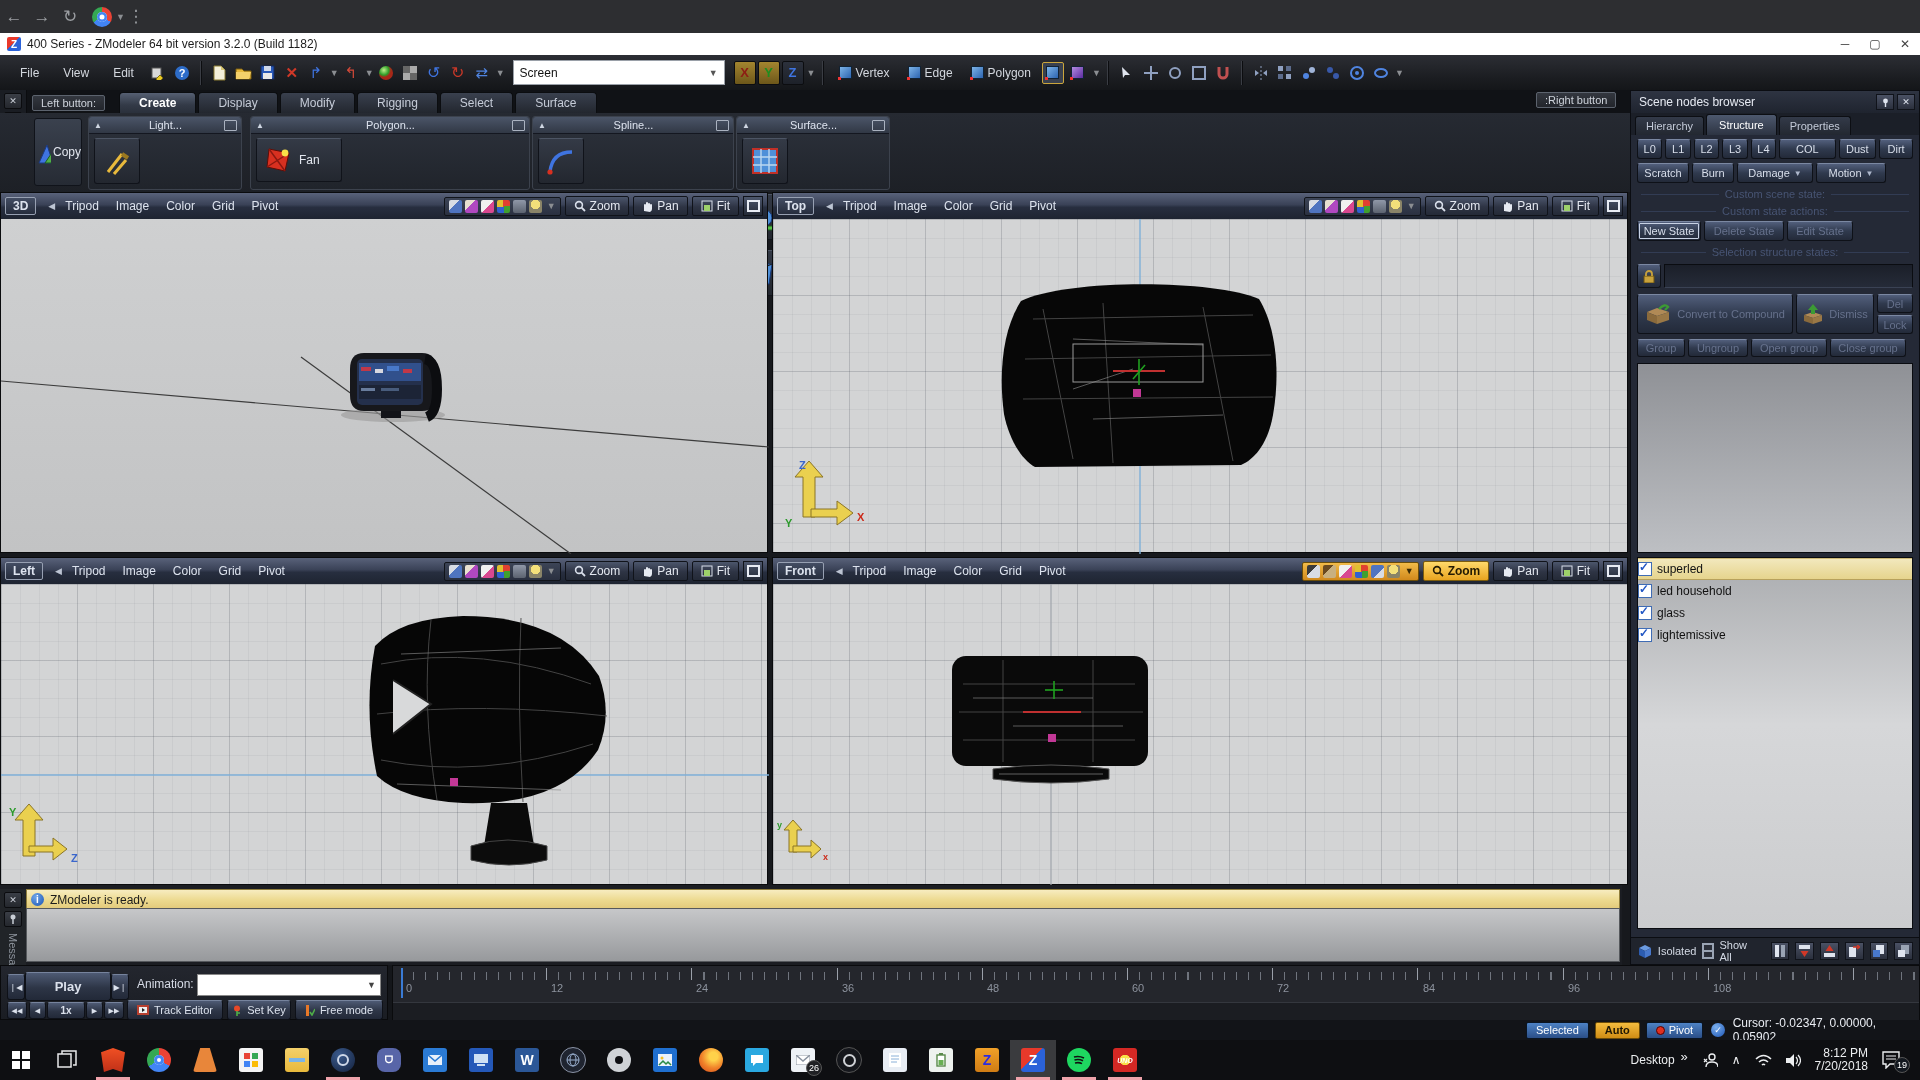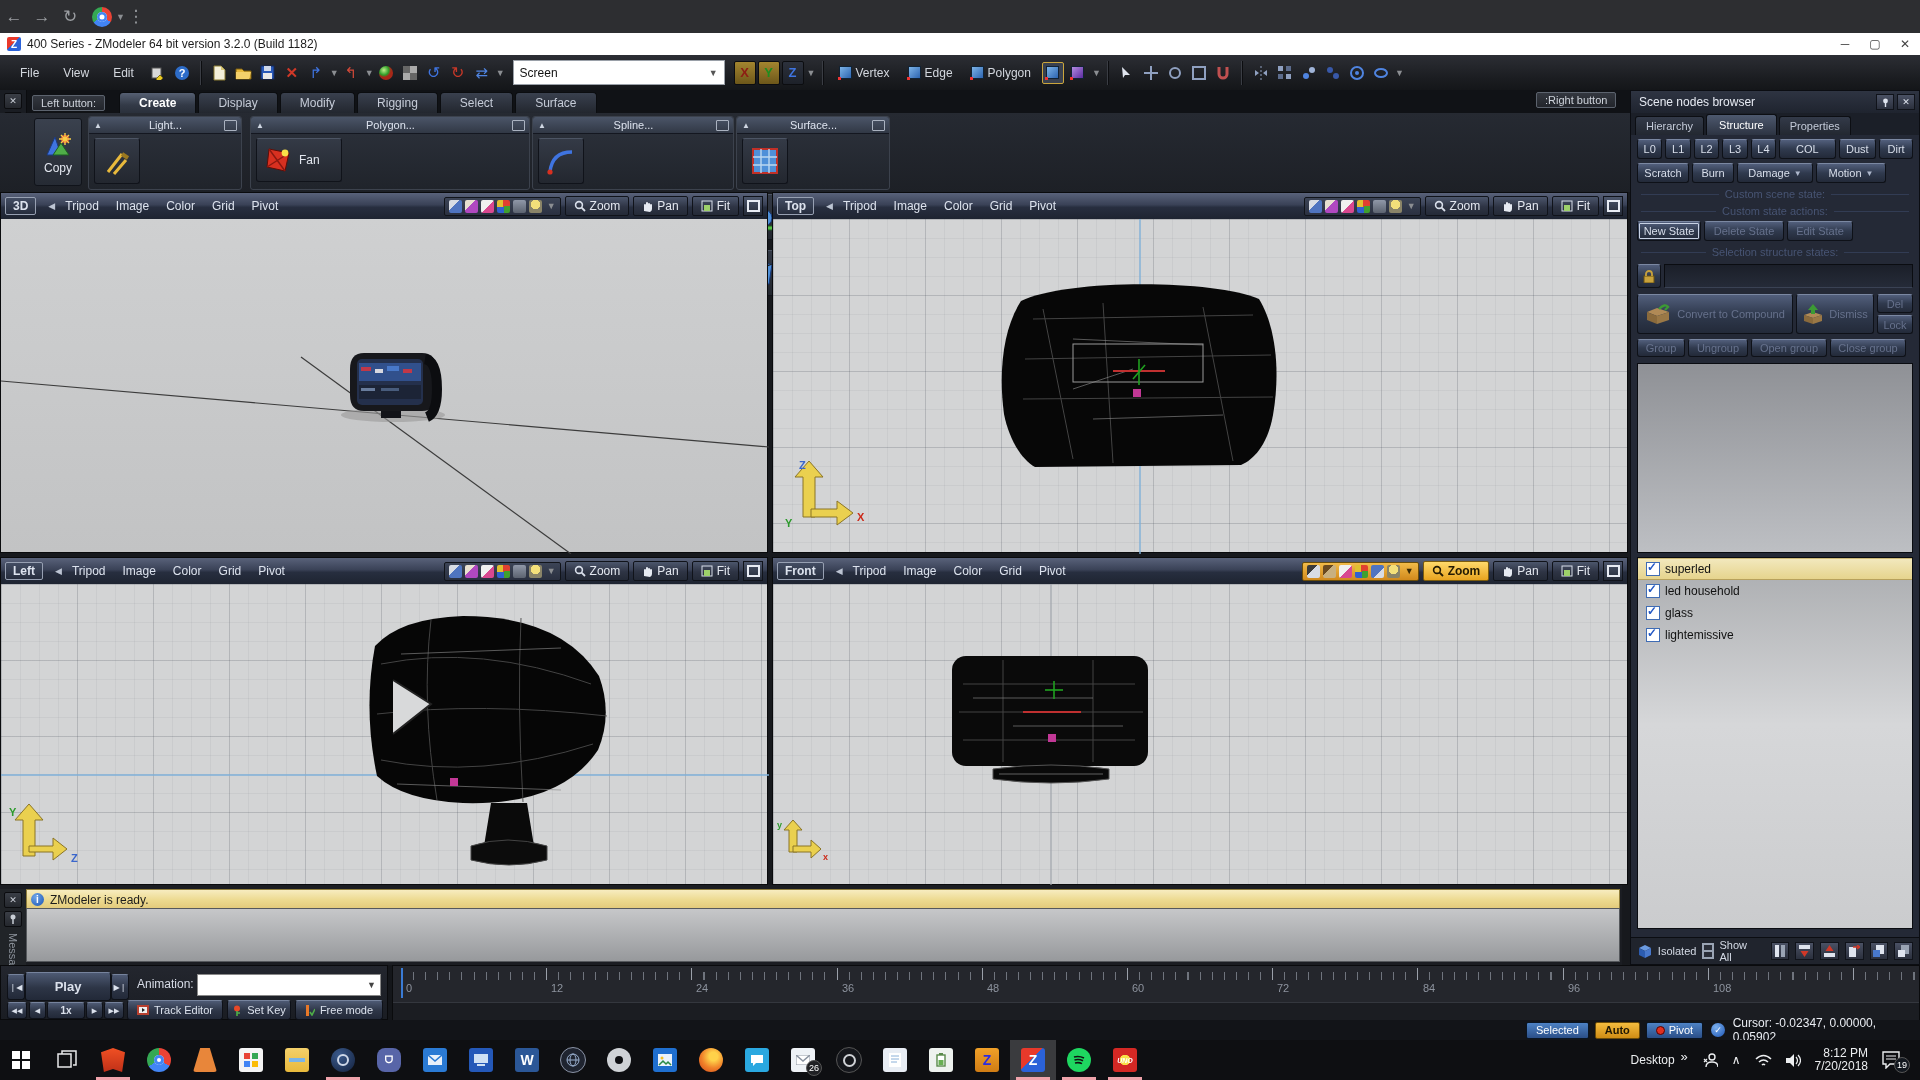--- a/index.html
+++ b/index.html
@@ -52,21 +52,21 @@
   .pal-group{position:absolute;top:3px;height:72px;border:1px solid #3c424d;border-radius:3px;background:linear-gradient(#2d323c,#20242b);}
   .pal-head{height:16px;display:flex;align-items:center;background:linear-gradient(#4b5568,#313845);border-bottom:1px solid #141720;border-radius:3px 3px 0 0;color:#dde3ee;font-size:11px;}
   .pal-head .tri{font-size:8px;color:#cfd6e2;margin:0 5px;}
   .pal-head .title{flex:1;text-align:center;}
   .pal-head .pop{width:11px;height:9px;border:1px solid #aab2c0;margin-right:4px;border-radius:1px;}
   .pal-body{display:flex;gap:10px;padding:4px 5px;flex-direction:column;}
   .pal-btn{width:44px;height:44px;background:linear-gradient(#343a46,#23272f);border:1px solid #10131a;border-top-color:#4d5564;border-radius:3px;display:flex;align-items:center;justify-content:center;position:relative;}
   .pal-btn.wide{width:86px;justify-content:flex-start;gap:6px;padding-left:6px;box-sizing:border-box;}
   .pal-btn .lbl{color:#e2e6ee;font-size:12px;}
   .corner-pop{position:absolute;right:2px;top:2px;width:9px;height:8px;border:1px solid #9aa4b4;border-radius:1px;}
-  #copy-btn{position:absolute;left:34px;top:5px;width:46px;height:66px;background:linear-gradient(#3a414e,#262b34);border:1px solid #10131a;border-radius:3px;display:flex;flex-direction:column;align-items:center;justify-content:center;gap:2px;color:#e2e6ee;font-size:12px;}
+  #copy-btn{position:absolute;left:34px;top:5px;width:46px;height:66px;background:linear-gradient(#3a414e,#262b34);border:1px solid #10131a;border-radius:3px;display:flex;align-items:center;justify-content:center;gap:2px;color:#e2e6ee;font-size:12px;}
 
   
   .viewport{position:absolute;border:1px solid #0a0b0d;box-sizing:border-box;}
   .vp-header{height:26px;background:linear-gradient(#59627a,#3a4257 45%,#272e3f 55%,#1e2431);display:flex;align-items:center;color:#dde3ee;font-size:12px;border-bottom:1px solid #090a0d;}
   .vp-name{margin-left:4px;padding:1px 7px;border:1px solid #97a0b2;background:linear-gradient(#434d63,#262d3d);font-weight:bold;border-radius:2px;}
   .vp-arrow{font-size:9px;color:#bcc4d2;margin:0 10px 0 12px;}
   .vp-menu{display:flex;gap:17px;}
   .vp-right{margin-left:auto;display:flex;align-items:center;gap:4px;margin-right:4px;}
   .mini-strip{display:flex;align-items:center;gap:3px;padding:2px 4px;border:1px solid #11141a;border-radius:2px;background:linear-gradient(#3c4welcome,#2a3040);background:linear-gradient(#3c4456,#2a3040);}
   .mini-strip.hot{background:linear-gradient(#f2bb49,#d1891c);border-color:#6b4d08;}
@@ -94,21 +94,21 @@
   .sp-row{display:flex;gap:3px;margin:4px 6px 0;}
   .zbtn{background:linear-gradient(#525f7c,#303a4e 50%,#232a39);border:1px solid #0e1118;border-top-color:#7b88a2;border-radius:3px;color:#d9dfeb;font-size:11px;display:flex;align-items:center;justify-content:center;height:20px;box-sizing:border-box;}
   .zbtn.dim{color:#66718c;}
   .zbtn.focus{outline:1px solid #c8d2e4;outline-offset:-3px;}
   .zbtn .dd{font-size:8px;margin-left:4px;color:#aeb8cc;}
   .seclabel{display:flex;align-items:center;gap:6px;color:#475473;font-size:11px;margin:5px 10px 0;}
   .seclabel::before,.seclabel::after{content:"";flex:1;border-top:1px solid #323c54;}
   .sunken{background:linear-gradient(#1b1f29,#252b38);border:1px solid #0a0c11;border-bottom-color:#3a4254;}
   #sp-tree{margin:6px 6px 0;height:188px;background:linear-gradient(#8f9196,#bdbfc3);border:1px solid #0a0c11;}
   #sp-nodes{margin:4px 6px 0;height:370px;background:linear-gradient(#aaacaf,#d6d7d9 45%,#cbccce);border:1px solid #0a0c11;overflow:hidden;}
-  .node-row{height:22px;display:flex;align-items:center;padding-left:8px;color:#111;font-size:12px;gap:5px;}
+  .node-row{height:22px;display:flex;align-items:center;padding-left:0;color:#111;font-size:12px;gap:5px;}
   .node-row.selected{background:linear-gradient(#f2e8bd,#e6d48d);border-top:1px solid #cdb977;border-bottom:1px solid #b7a15c;height:20px;}
   .cb{width:12px;height:12px;background:#fff;border:1px solid #3f6cb4;position:relative;}
   .cb.checked::after{content:"✓";position:absolute;left:0px;top:-3px;color:#2257c4;font-size:12px;font-weight:bold;}
   #sp-footer{position:absolute;bottom:0;left:0;right:0;height:26px;background:#20242d;border-top:1px solid #0b0d12;display:flex;align-items:center;padding:0 6px;gap:6px;color:#d3d9e4;}
   .ficon{width:18px;height:16px;background:linear-gradient(#4a5164,#2b303d);border:1px solid #10131a;display:flex;align-items:center;justify-content:center;}
 
   
   #messages{left:0;top:885px;width:1622px;height:80px;background:#1b1d22;}
   #msg-strip{position:absolute;left:0;top:4px;width:26px;height:76px;background:#212428;}
   #status-bar{position:absolute;left:26px;top:4px;right:2px;height:19px;background:linear-gradient(#f7ecc0,#ecd98e 55%,#e2c97a);border:1px solid #8f7d3c;display:flex;align-items:center;color:#1c1c1c;font-size:12px;}

